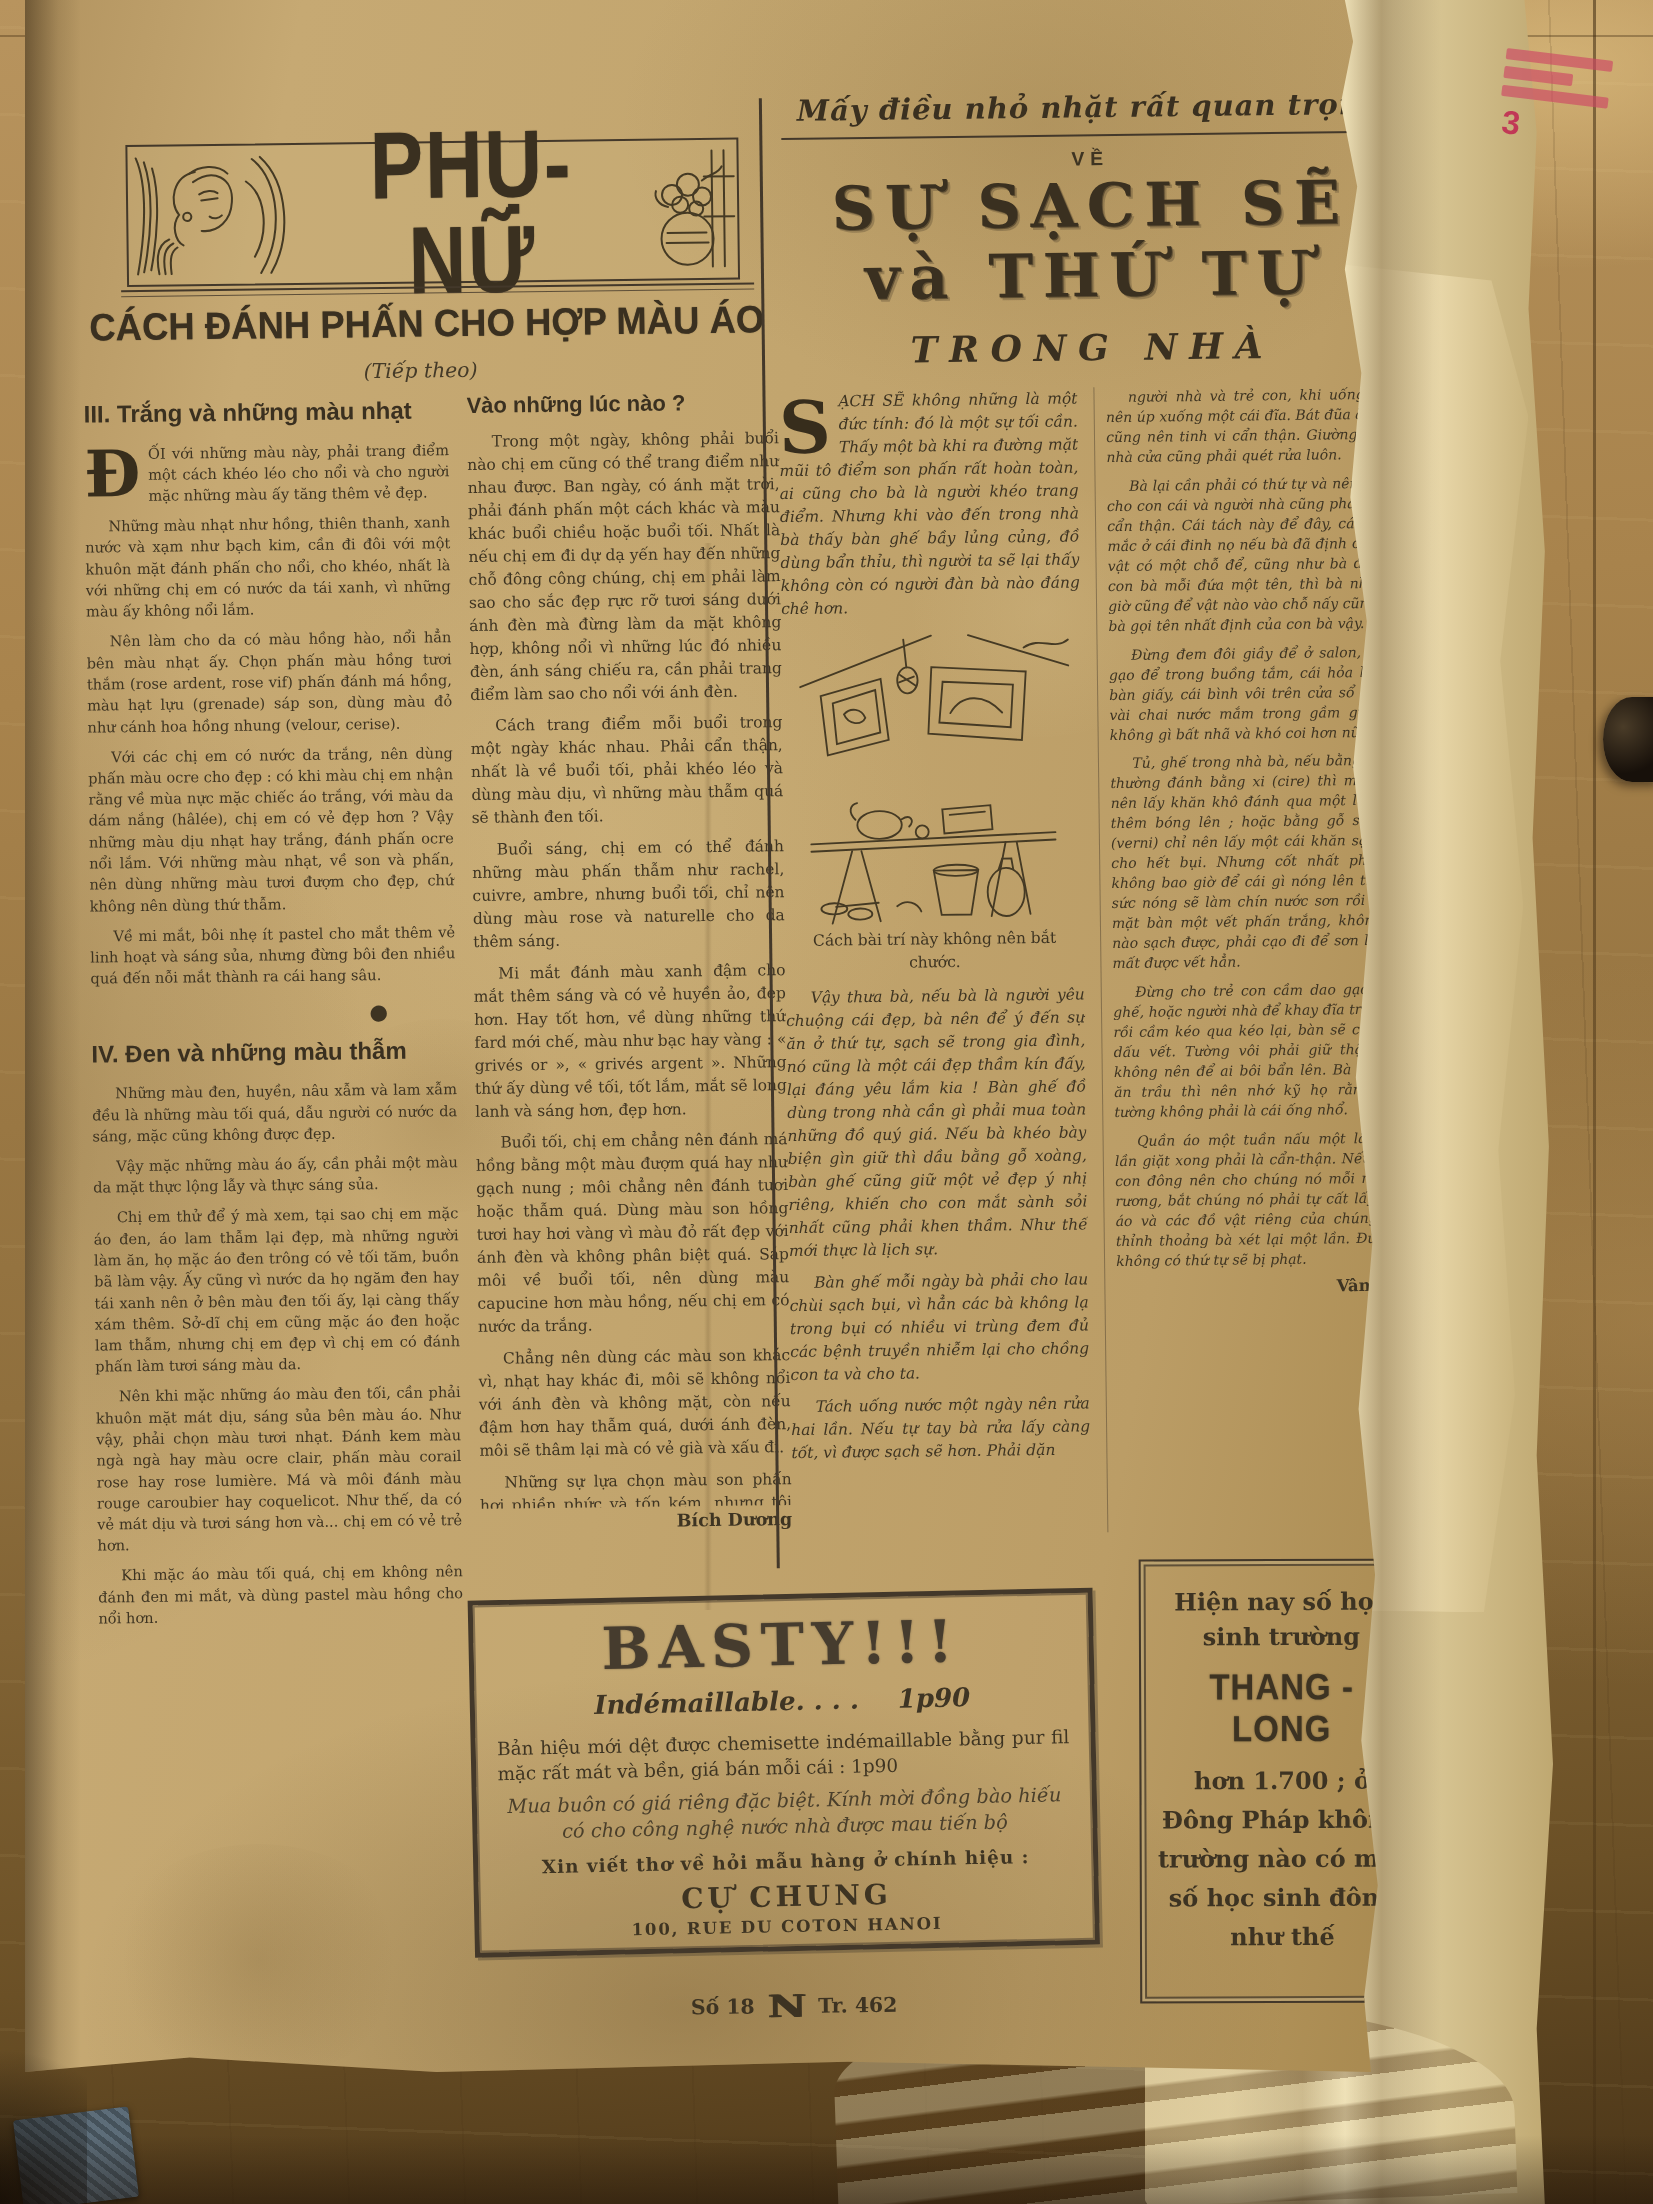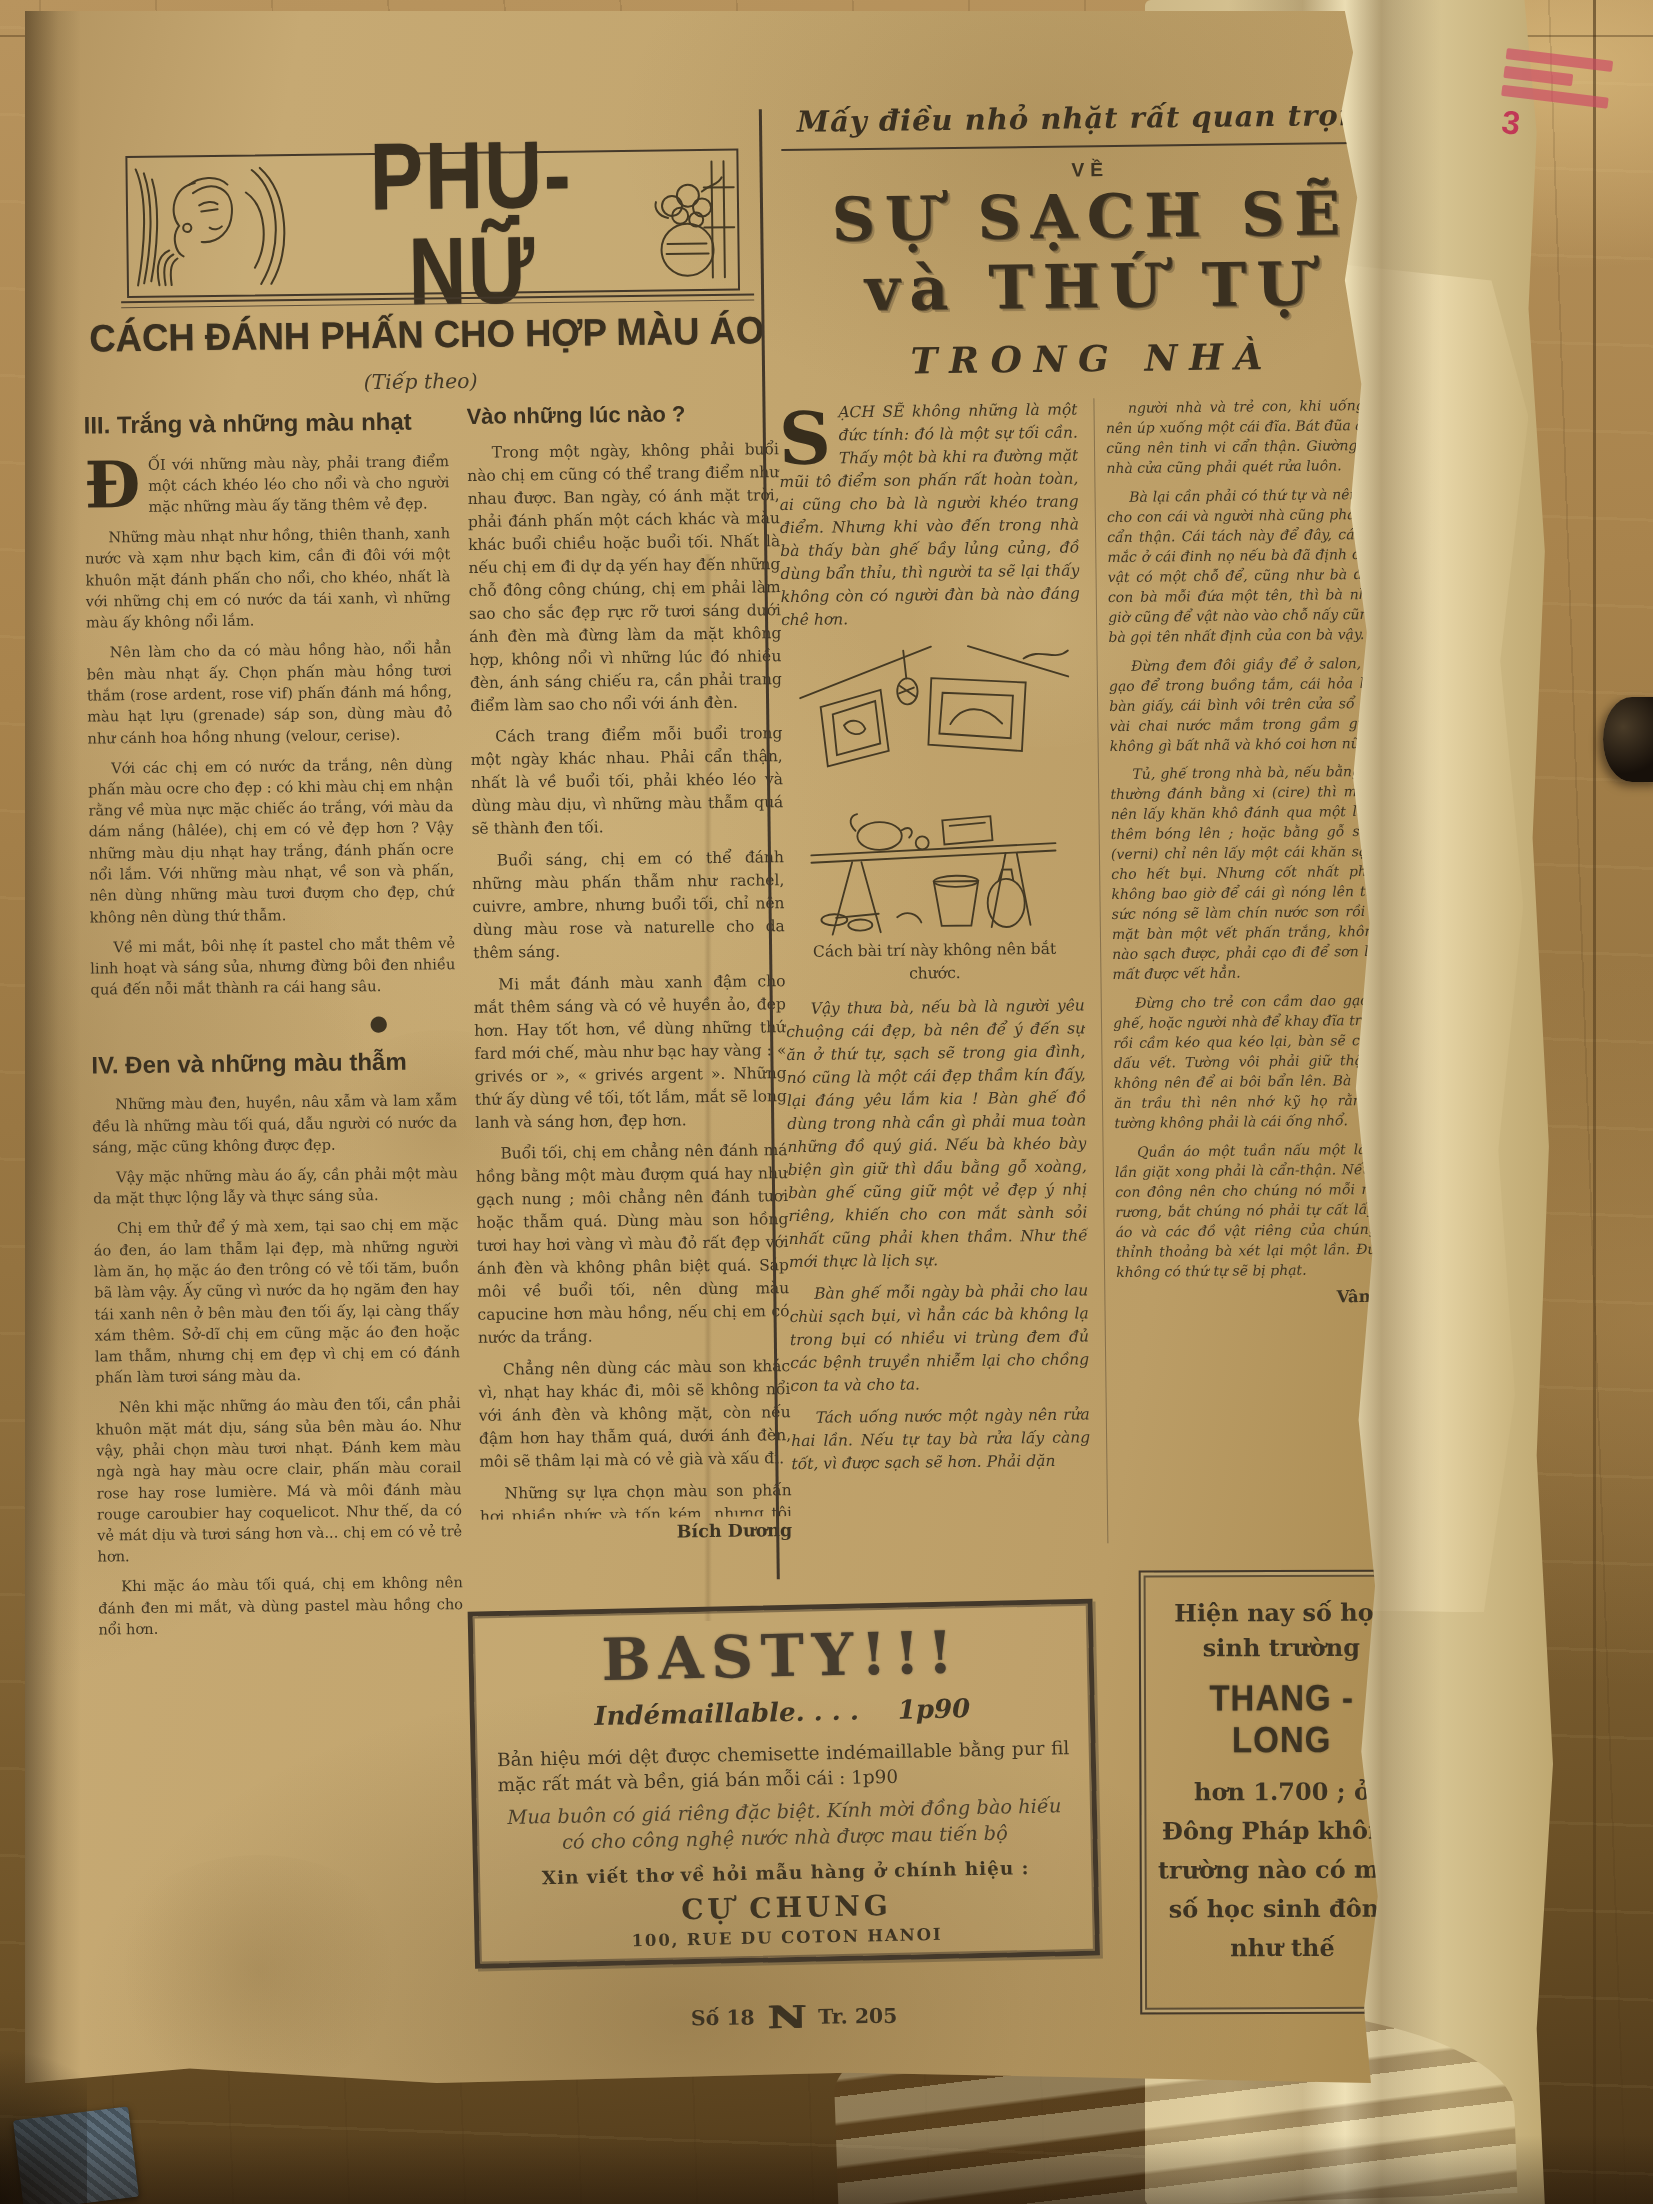--- a/index.html
+++ b/index.html
@@ -21,21 +21,21 @@
       clip-path:polygon(0 0,93% 0,96% 6%,94% 14%,98% 25%,95% 38%,99% 52%,96% 66%,100% 80%,96% 92%,98% 100%,0 100%);}
   .s2{left:1203px;top:252px;width:320px;height:1359px;background:linear-gradient(90deg,#d8c692,#ead9ab 70%,#c9b37d);
       clip-path:polygon(0 0,88% 2%,100% 12%,92% 30%,100% 48%,93% 66%,99% 84%,90% 100%,0 100%);transform:rotate(.6deg);}
   .curl-shade{position:absolute;left:1228px;top:0;width:213px;height:2205px;
       background:linear-gradient(90deg,transparent,rgba(95,68,30,.28) 35%,rgba(250,240,205,.5) 55%,rgba(85,60,28,.33) 72%,transparent);}
   .bottom-curl{position:absolute;left:835px;top:1999px;width:679px;height:206px;
       background:repeating-linear-gradient(175deg, rgba(245,232,190,.35) 0 25px, rgba(90,62,28,.3) 29px 43px);
       transform:rotate(-2deg);border-radius:40% 60% 0 0;}
 
   
-  .paper{position:absolute;left:25px;top:11px;width:1372px;height:2072px;
+  .paper{position:absolute;left:25px;top:0;width:1372px;height:2072px;
     background:
       radial-gradient(602px 408px at 74% 6%, rgba(125,98,50,.22), transparent 70%),
       radial-gradient(466px 737px at 1% 55%, rgba(112,86,44,.30), transparent 72%),
       radial-gradient(796px 446px at 48% 97%, rgba(100,76,38,.38), transparent 76%),
       radial-gradient(485px 485px at 42% 40%, rgba(228,206,152,.22), transparent 70%),
       linear-gradient(100deg,#b2935f 0%,#c6a973 16%,#c2a56e 48%,#bb9d66 78%,#a8894f 100%);
     clip-path:polygon(0 0,96.2% 0,96.8% 2%,95.9% 5%,97.1% 9%,96.2% 13%,97.4% 18%,96.6% 24%,97.8% 30%,96.8% 37%,98% 44%,97% 52%,98.2% 60%,97.2% 68%,98.4% 76%,97.4% 84%,98.6% 91%,97.6% 96.4%,98.1% 100%,60% 99.5%,30% 100%,12% 99.3%,0 100%);
     box-shadow:9.7px 0 21.3px rgba(40,24,8,.4);}
   .gutter-shadow{position:absolute;left:0;top:0;width:56px;height:2205px;background:linear-gradient(90deg,rgba(45,30,12,.5),rgba(45,30,12,.12) 60%,transparent);}
   .crease-v{position:absolute;left:679px;top:543px;width:7.8px;height:1067px;background:linear-gradient(90deg,transparent,rgba(80,58,26,.18),transparent);}
@@ -306,21 +306,21 @@
 
       <div class="ad-tl">
         <div class="tl-1">Hiện nay số học sinh trường</div>
         <div class="tl-name">THANG - LONG</div>
         <div class="tl-2">hơn 1.700 ; ở Đông Pháp không trường nào có một số học sinh đông như thế</div>
       </div>
 
       <div class="footer">
         <span>Số 18</span>
         <span class="monogram">N</span>
-        <span>Tr. 205</span>
+        <span>Tr. 462</span>
       </div>
 
     </div>
   </div>
 
   <div class="stamp">
     <div class="bar"></div>
     <div class="bar short"></div>
     <div class="bar"></div>
     <div class="stamp-digit">3</div>

